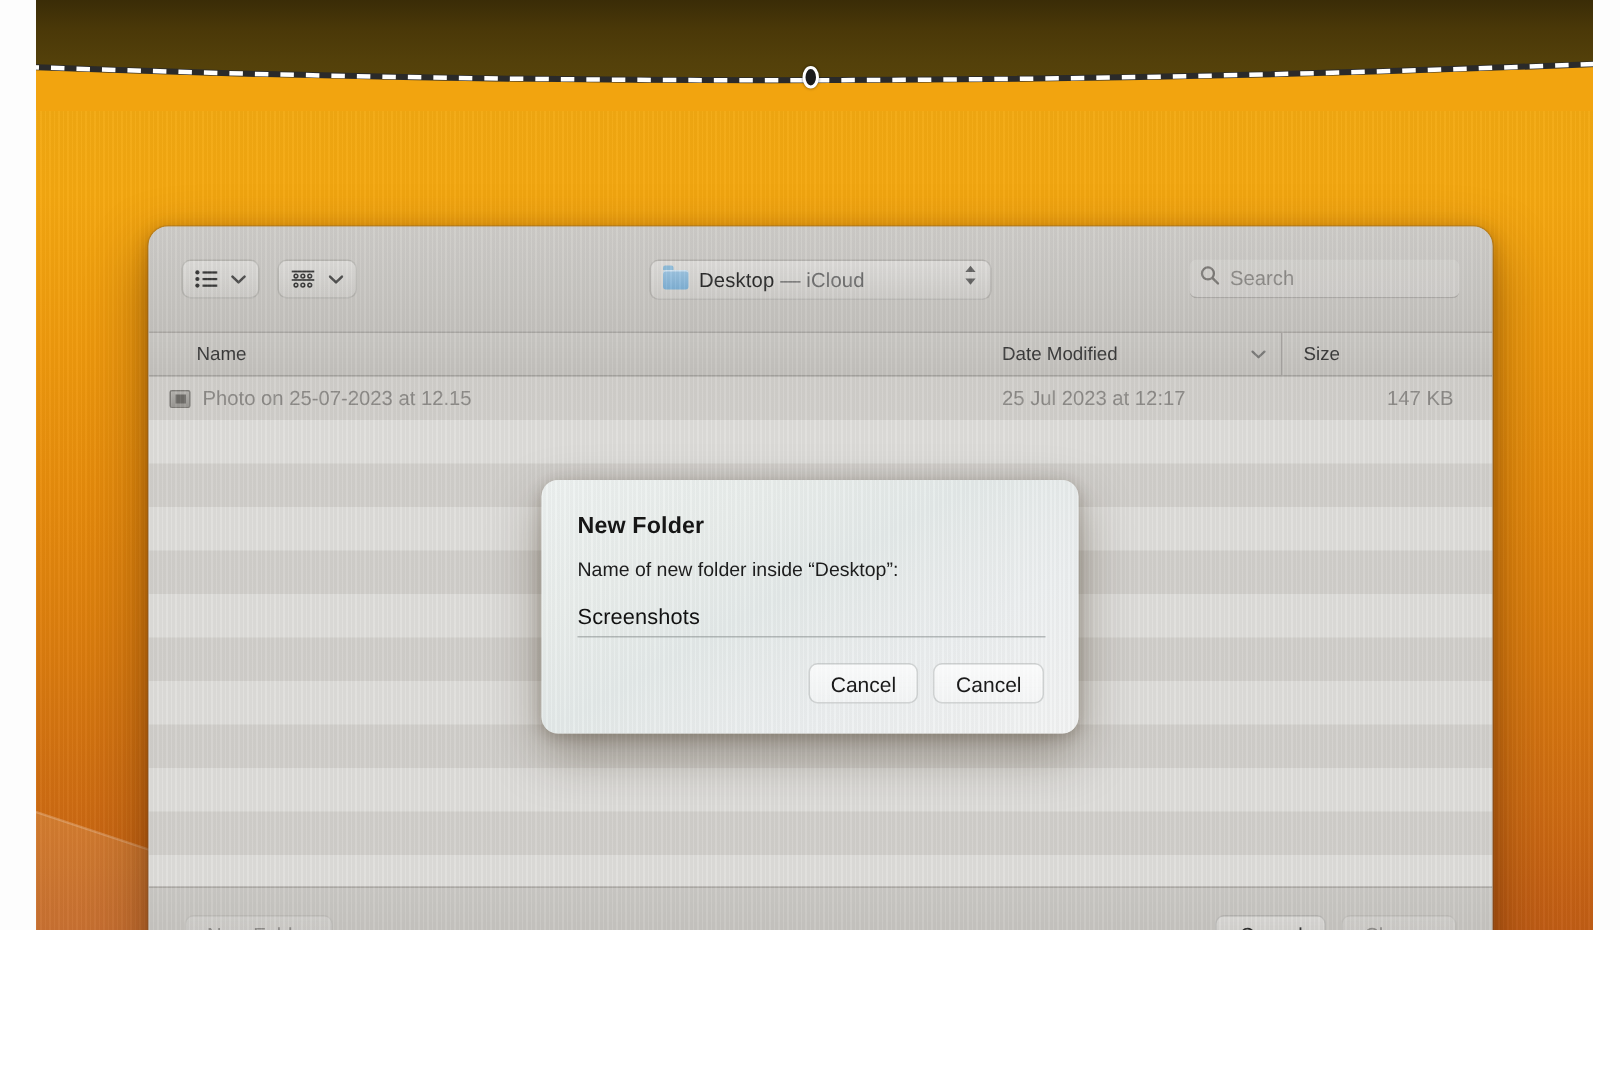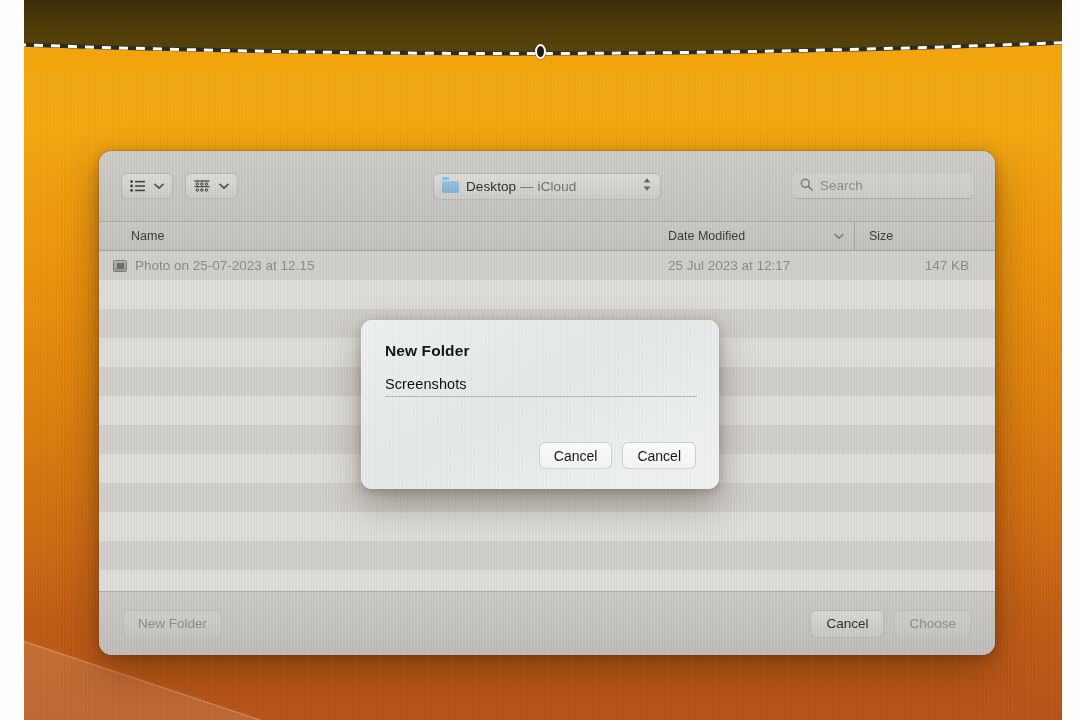--- a/index.html
+++ b/index.html
@@ -10,21 +10,21 @@
     height: 720px;
     overflow: hidden;
     font-family: "Liberation Sans", sans-serif;
     background: #ffffff;
   }
 
   
   #scene {
     position: relative;
     width: 1080px;
-    height: 720px;
+    height: 620px;
     overflow: hidden;
     background: #8b5cf6;
   }
 
   
   .photo-edge {
     position: absolute;
     top: 0;
     bottom: 0;
     width: 24px;
@@ -534,20 +534,21 @@
     <div id="bottom-bar">
       <div class="pill-btn disabled" id="btn-new-folder">New Folder</div>
       <div class="spacer"></div>
       <div class="pill-btn" id="btn-cancel">Cancel</div>
       <div class="pill-btn disabled" id="btn-choose">Choose</div>
     </div>
   </div>
 
   <div id="sheet">
     <div id="sheet-title">New Folder</div>
+    <div id="sheet-prompt">Name of new folder inside “Desktop”:</div>
     <div id="sheet-input">Screenshots</div>
     <div id="sheet-actions">
       <div class="sheet-btn">Cancel</div>
       <div class="sheet-btn">Cancel</div>
     </div>
   </div>
 
   <div class="photo-edge left"></div>
   <div class="photo-edge right"></div>
 </div>

